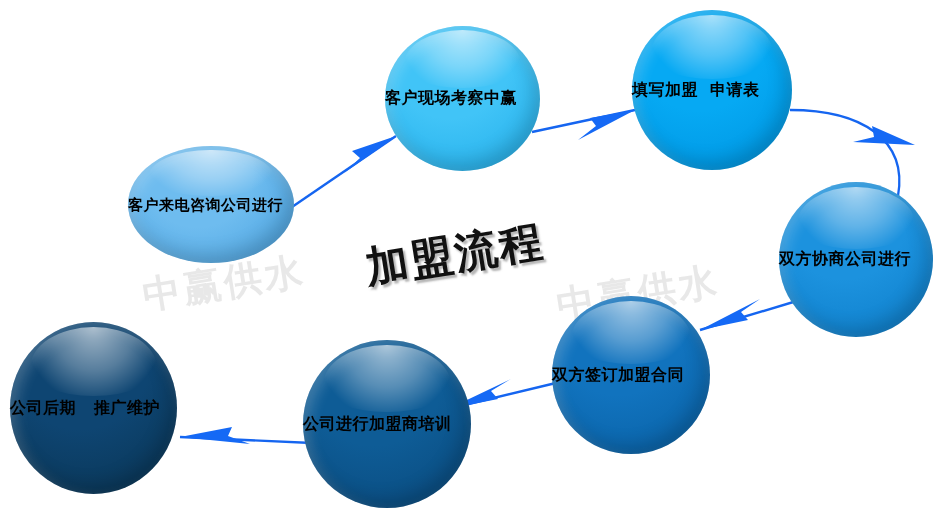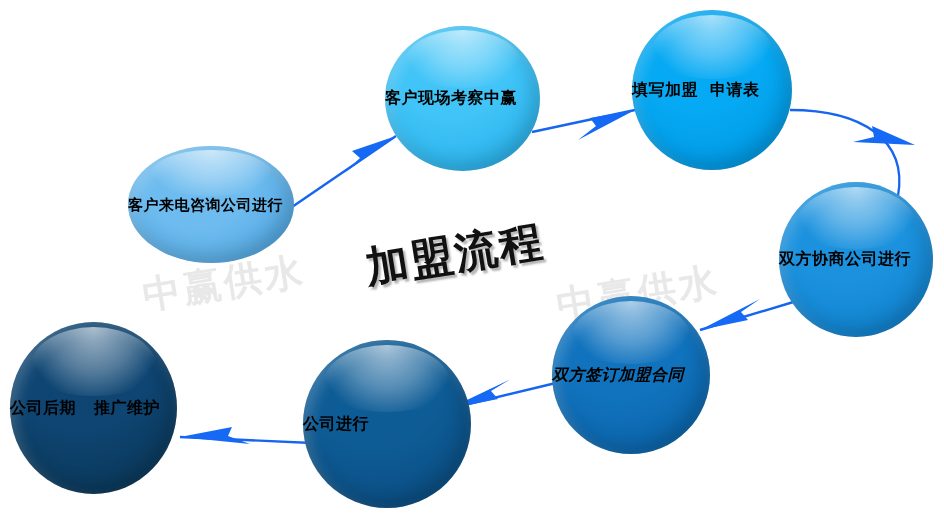--- a/index.html
+++ b/index.html
@@ -54,21 +54,21 @@
                 rgba(255,255,255,0.62) 0%,
                 rgba(255,255,255,0.30) 45%,
                 rgba(255,255,255,0.0) 78%);
     pointer-events: none;
   }
   
   #node-0 { left: 128px; top: 146px; width: 166px; height: 117px; }
   #node-1 { left: 385px; top: 26px;  width: 155px; height: 145px; }
   #node-2 { left: 632px; top: 10px;  width: 160px; height: 160px; gap: 12px; }
   #node-3 { left: 779px; top: 182px; width: 154px; height: 155px; }
-  #node-4 { left: 552px; top: 296px; width: 158px; height: 158px; font-style: italic; }
+  #node-4 { left: 552px; top: 296px; width: 158px; height: 158px; }
   #node-5 { left: 303px; top: 340px; width: 168px; height: 168px; }
   #node-6 { left: 10px;  top: 322px; width: 167px; height: 172px; }
 
   #title {
     position: absolute;
     left: 366px;
     top: 240px;
     transform: rotate(-9deg);
     transform-origin: left center;
     font-size: 43px;
@@ -153,20 +153,21 @@
     <div class="ln" style="font-size: 16px;">公司进行</div>
   </div>
 
   <div class="node" id="node-4" style="background: radial-gradient(circle at 42% 22%, rgb(17, 115, 190) 0%, rgb(17, 115, 190) 42%, rgb(10, 99, 168) 88%, rgb(10, 99, 168) 100%); box-shadow: rgba(0, 0, 0, 0.18) -6px -8px 18px inset, rgba(255, 255, 255, 0.22) 5px 6px 14px inset;">
     <div class="ln" style="font-size: 16px;">双方签订</div>
     <div class="ln" style="font-size: 16px;">加盟合同</div>
   </div>
 
   <div class="node" id="node-5" style="background: radial-gradient(circle at 42% 22%, rgb(14, 92, 150) 0%, rgb(14, 92, 150) 42%, rgb(10, 76, 128) 88%, rgb(10, 76, 128) 100%); box-shadow: rgba(0, 0, 0, 0.18) -6px -8px 18px inset, rgba(255, 255, 255, 0.22) 5px 6px 14px inset;">
     <div class="ln" style="font-size: 16px;">公司进行</div>
+    <div class="ln" style="font-size: 16px;">加盟商培训</div>
   </div>
 
   <div class="node" id="node-6" style="background: radial-gradient(circle at 42% 22%, rgb(14, 69, 114) 0%, rgb(14, 69, 114) 42%, rgb(10, 55, 88) 88%, rgb(10, 55, 88) 100%); box-shadow: rgba(0, 0, 0, 0.18) -6px -8px 18px inset, rgba(255, 255, 255, 0.22) 5px 6px 14px inset;">
     <div class="ln" style="font-size: 16px;">公司后期</div>
     <div class="ln" style="font-size: 16px; margin-left: 18px;">推广维护</div>
   </div>
 
   <div id="title">加盟流程</div>
 
 </div>

